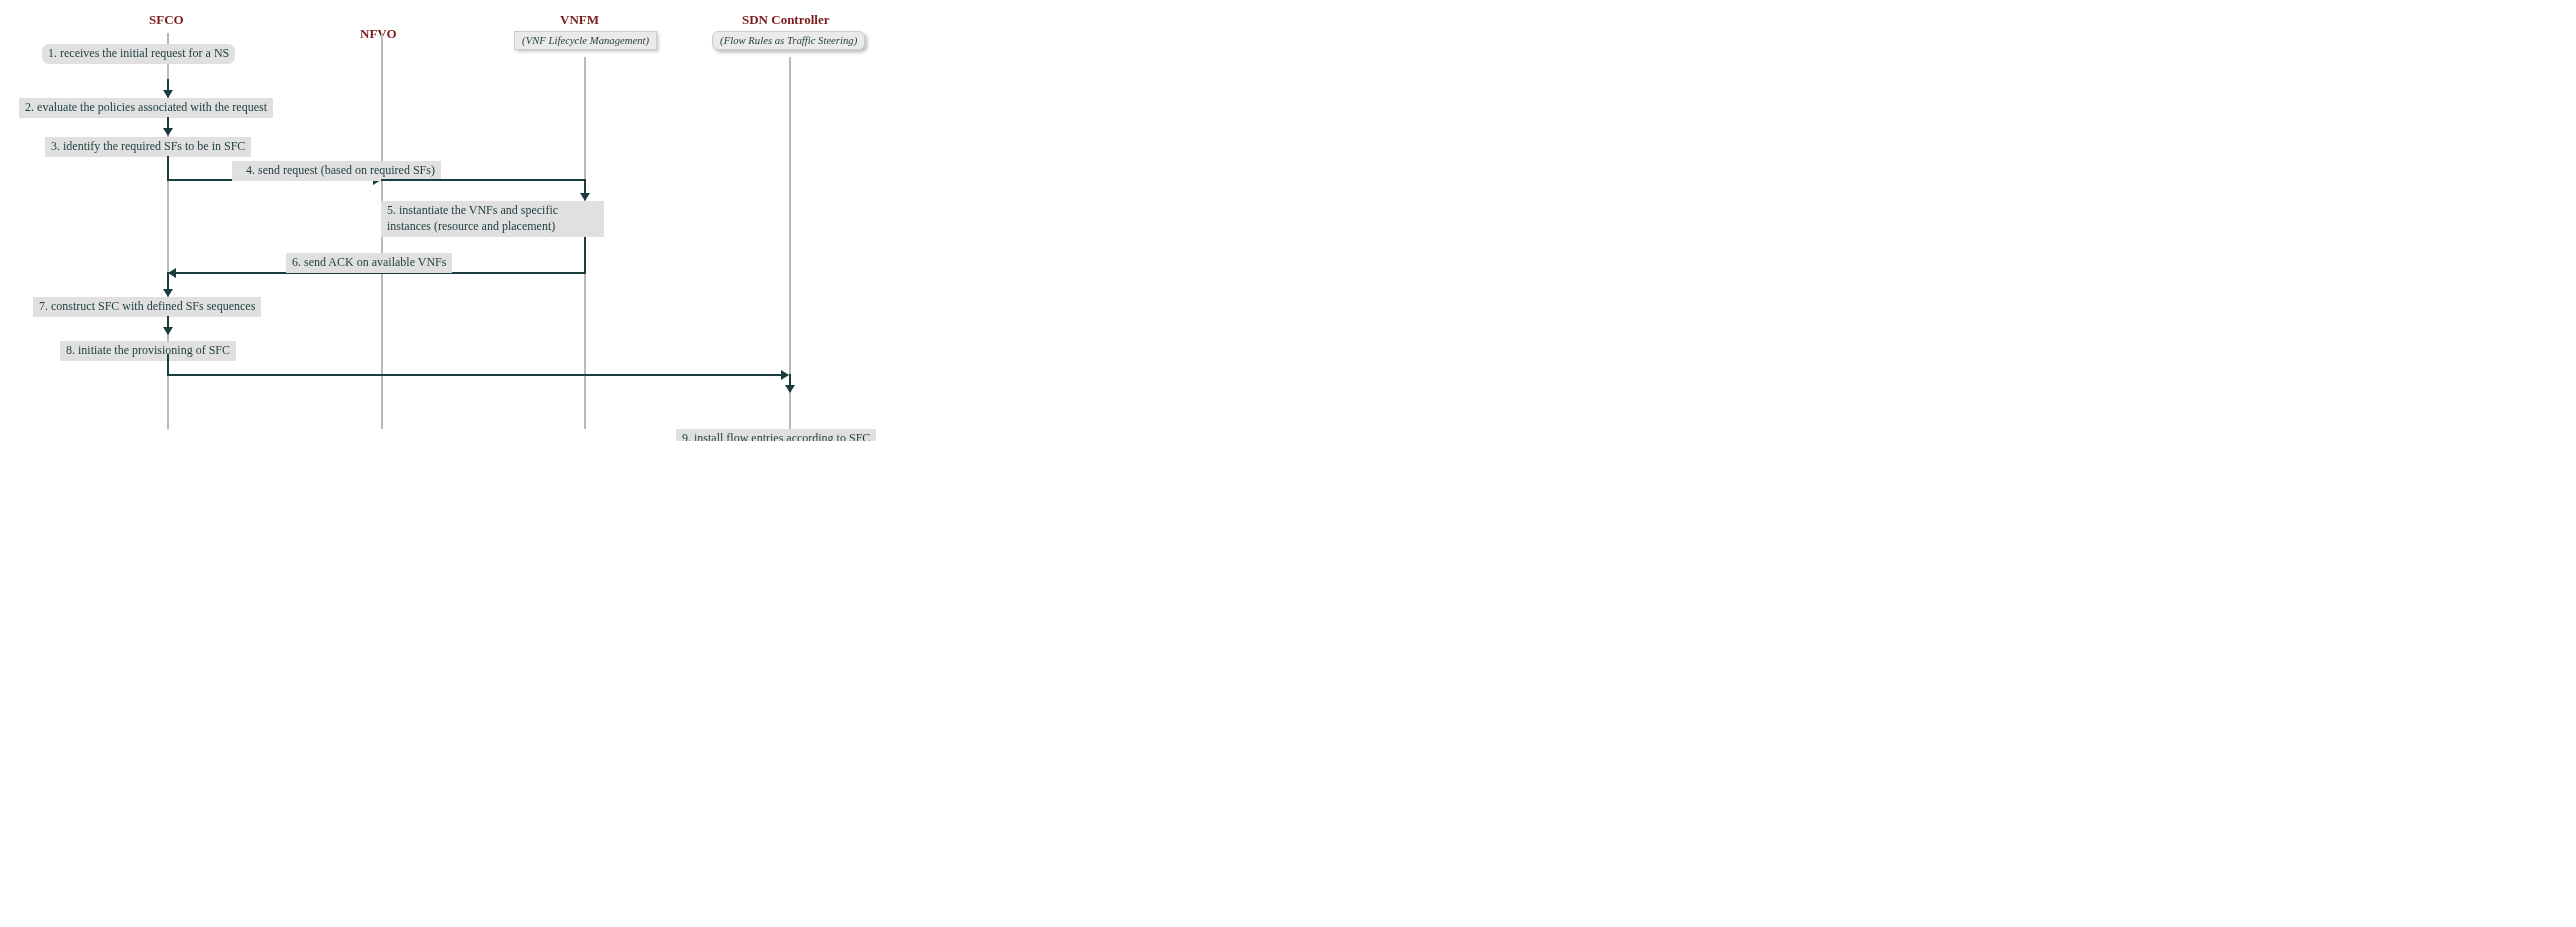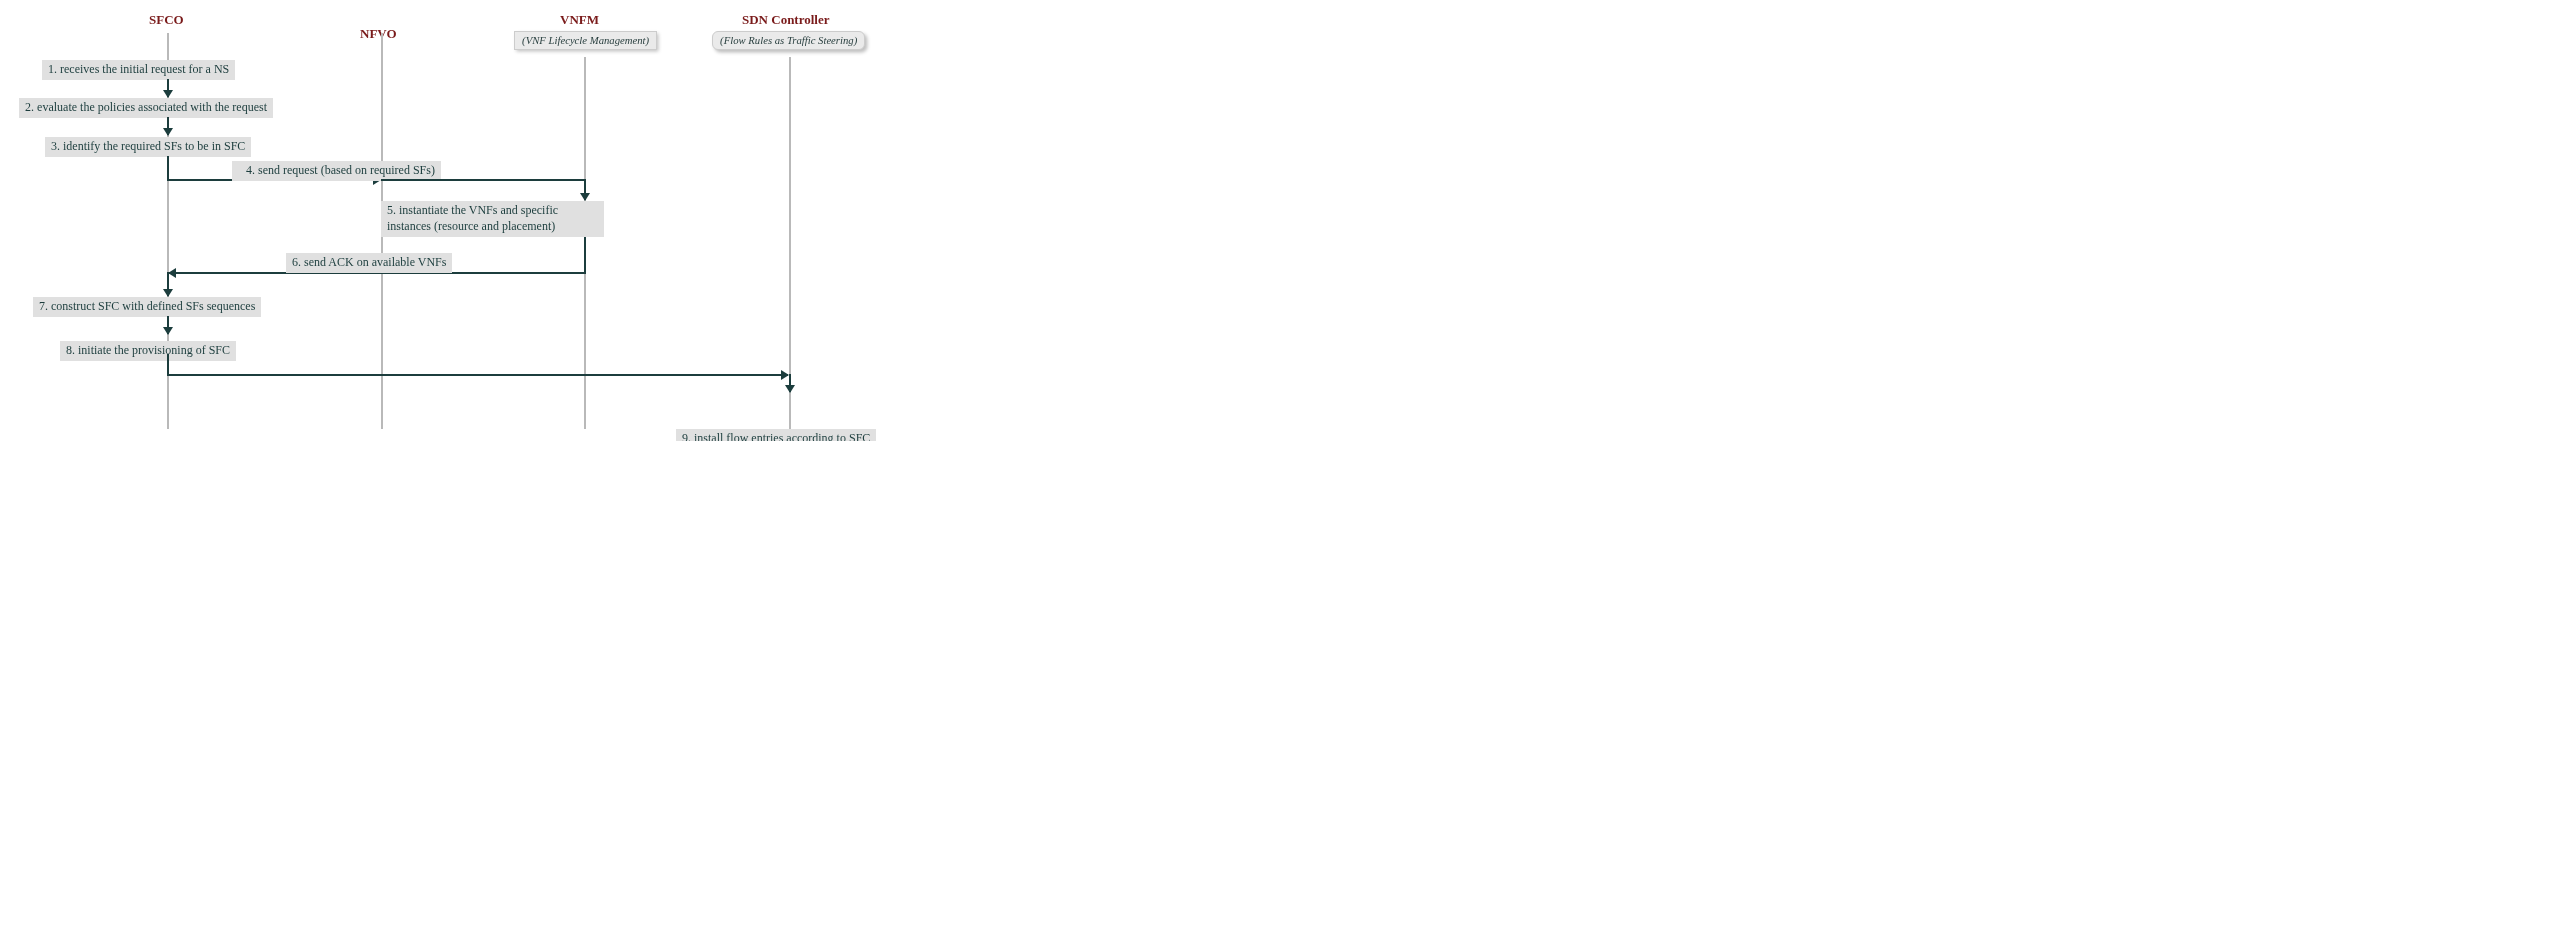--- a/index.html
+++ b/index.html
@@ -95,21 +95,21 @@
   <div class="header" style="left:730px; top:0;">SDN Controller</div>
 
   <div class="subheader" style="left:502px; top:19px;">(VNF Lifecycle Management)</div>
   <div class="subheader" style="left:700px; top:19px;border-radius:6px;">(Flow Rules as Traffic Steering)</div>
 
   <div class="lifeline" style="left:155px;"></div>
   <div class="lifeline" style="left:369px;"></div>
   <div class="lifeline" style="left:572px; top:45px;"></div>
   <div class="lifeline" style="left:777px; top:45px;"></div>
 
-  <div class="step" style="left:30px; top:48px;">1. receives the initial request for a NS</div>
+  <div class="step" style="left:30px; top:32px;border-radius:7px;">1. receives the initial request for a NS</div>
   <div class="arrow-v arrow-down" style="left:155px; top:67px; height:18px;"></div>
 
   <div class="step" style="left:7.1px; top:86px;">2. evaluate the policies associated with the request</div>
   <div class="arrow-v arrow-down" style="left:155px; top:105px; height:18px;"></div>
 
   <div class="step" style="left:33px; top:125px;text-align:center;">3. identify the required SFs to be in SFC</div>
   <div class="arrow-v" style="left:155px; top:144px; height:24px;"></div>
 
   <div class="arrow-h arrow-right" style="left:155px; top:167px; width:213px;"></div>
   <div class="step" style="left:220px; top:149px;padding-left:14px;">4. send request (based on required SFs)</div>

